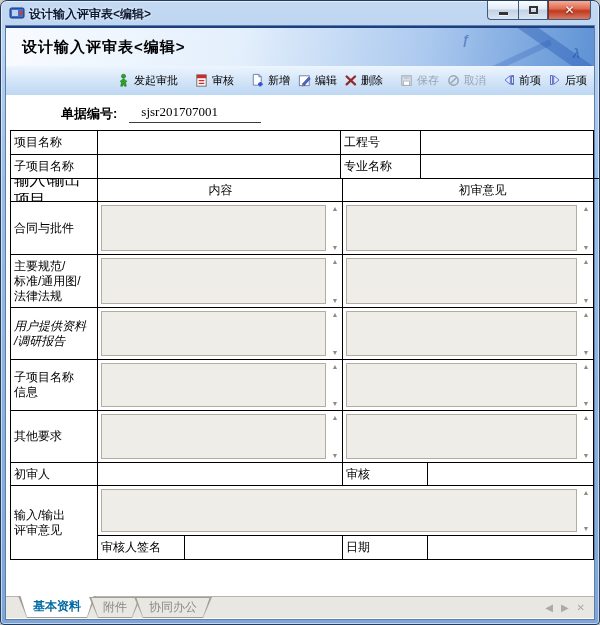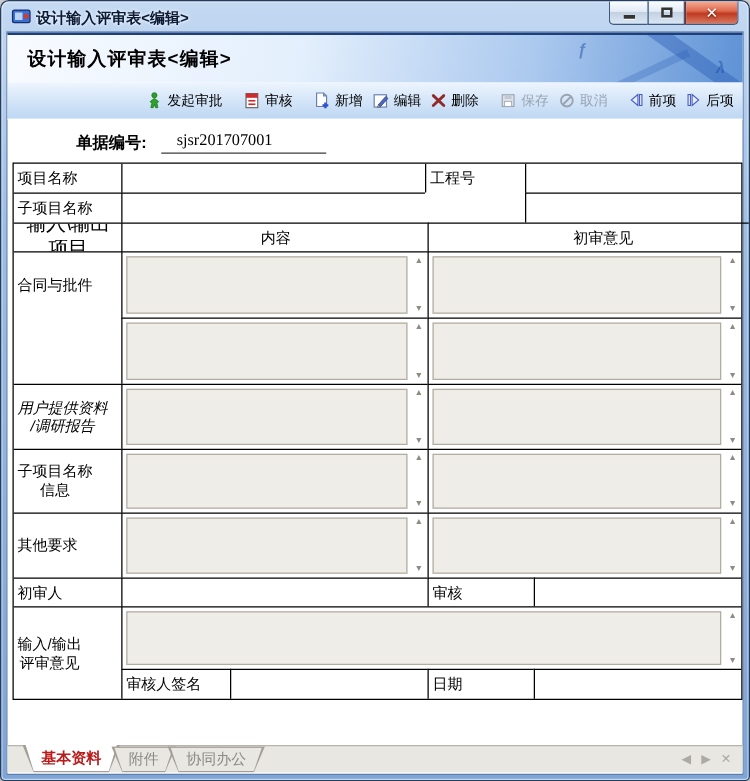--- a/index.html
+++ b/index.html
@@ -56,39 +56,39 @@
   .doc-row{ position:absolute; left:10px; top:78px; font-size:13px; display:flex; align-items:flex-end;margin-left:45px;}
   .doc-label{ font-weight:bold; color:#000; }
   .doc-value{ font-family:"Liberation Serif","DejaVu Serif",serif; font-size:13px; color:#000;
     margin-left:12px; width:132px; border-bottom:1px solid #3c3c3c; padding:0 2px 2px 12px; }
 
   
   .form-table{ position:absolute; left:4px; top:104px; width:584px; height:430px;
     border:1px solid #000; background:#fff; font-size:12px; color:#000; }
   .cell{ position:absolute; border-left:1px solid #000; border-top:1px solid #000; padding:2px 2px 2px 3px; overflow:hidden; }
   .no-l{ border-left:none; } .no-t{ border-top:none; }
-  .lab{ display:flex; align-items:center; white-space:pre-line; line-height:1.25;text-align:center; }
+  .lab{ display:flex; align-items:center; white-space:pre-line; line-height:1.25; }
   .hdr{ display:flex; align-items:center; justify-content:center; }
   .tight{ font-size:16px; letter-spacing:-.4px; }
   .ta{ position:absolute; left:3px; top:3px; bottom:3px; right:16px; background:#eeede8; border:1px solid #b3aca1; }
   .sb{ position:absolute; right:1px; top:3px; bottom:3px; width:12px; display:flex; flex-direction:column;
        justify-content:space-between; align-items:center; font-size:7px; color:#8f8b83; line-height:1;}
 
   
   .tabbar{ position:absolute; left:0; right:0; bottom:1px; height:22px; background:#e9e7e2;
     border-top:1px solid #b7b4ac; display:flex; align-items:flex-start; padding-left:12px; }
   .tab{ position:relative; height:21px; margin-right:-7px; cursor:default;}
   .tab-bg{ position:absolute; inset:0; background:#a39f97;
     clip-path:polygon(0 0,100% 0,calc(100% - 9px) 100%,9px 100%); }
   .tab-fg{ position:absolute; left:0; right:0; top:1px; bottom:1px; background:#e9e7e2;
     clip-path:polygon(2.5px 0,calc(100% - 2.5px) 0,calc(100% - 9px) 100%,9px 100%); }
   .tab-label{ position:relative; display:block; text-align:center; line-height:20px; font-size:12px; color:#8b8b85; padding:0 12px;}
   .tab.active{ margin-top:-1px; height:22px; }
   .tab.active .tab-fg{ background:#fff; top:0; }
-  .tab.active .tab-label{ color:#b91c1c; font-weight:bold; }
+  .tab.active .tab-label{ color:#0369a1; font-weight:bold; }
   .tab-nav{ margin-left:auto; display:flex; gap:8px; align-items:center; height:21px; padding-right:9px;
     color:#adaaa2; font-size:10px; }
   .tab-nav span{ cursor:default; }
 </style>
 </head>
 <body>
 
 <div class="window">
 
   <div class="titlebar">
@@ -200,20 +200,21 @@
 
     <div class="form-table">
 
       <div class="cell lab no-l no-t" style="left:0;top:0;width:86px;height:23px;">项目名称</div>
       <div class="cell no-t" style="left:86px;top:0;width:243px;height:23px;"></div>
       <div class="cell lab no-t" style="left:329px;top:0;width:80px;height:23px;">工程号</div>
       <div class="cell no-t" style="left:409px;top:0;width:173px;height:23px;"></div>
 
       <div class="cell lab no-l" style="left:0;top:23px;width:86px;height:24px;">子项目名称</div>
       <div class="cell" style="left:86px;top:23px;width:243px;height:24px;"></div>
+      <div class="cell lab" style="left:329px;top:23px;width:80px;height:24px;">专业名称</div>
       <div class="cell" style="left:409px;top:23px;width:173px;height:24px;"></div>
 
       <div class="cell lab tight no-l" style="left:0;top:47px;width:86px;height:23px;">输入\输出项目</div>
       <div class="cell hdr" style="left:86px;top:47px;width:245px;height:23px;">内容</div>
       <div class="cell hdr" style="left:331px;top:47px;width:279px;height:23px;">初审意见</div>
 
       <div class="cell lab no-l" style="left:0;top:70px;width:86px;height:53px;">合同与批件</div>
       <div class="cell" style="left:86px;top:70px;width:245px;height:53px;">
         <div class="ta"></div>
         <div class="sb">
@@ -222,20 +223,23 @@
           </div>
       </div>
       <div class="cell" style="left:331px;top:70px;width:251px;height:53px;">
         <div class="ta"></div>
         <div class="sb">
             <span>▲</span>
             <span>▼</span>
           </div>
       </div>
 
+      <div class="cell lab no-l" style="left:0;top:123px;width:86px;height:53px;">主要规范/
+标准/通用图/
+法律法规</div>
       <div class="cell" style="left:86px;top:123px;width:245px;height:53px;">
         <div class="ta"></div>
         <div class="sb">
             <span>▲</span>
             <span>▼</span>
           </div>
       </div>
       <div class="cell" style="left:331px;top:123px;width:251px;height:53px;">
         <div class="ta"></div>
         <div class="sb">

